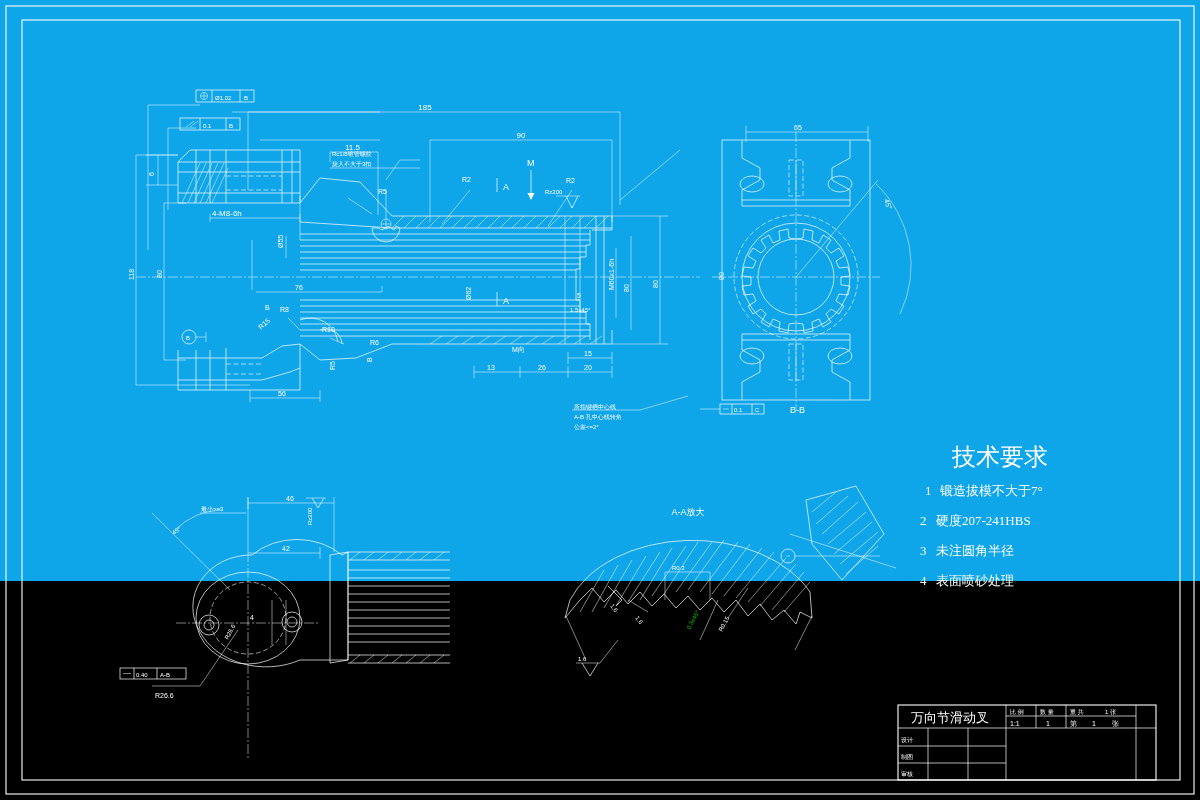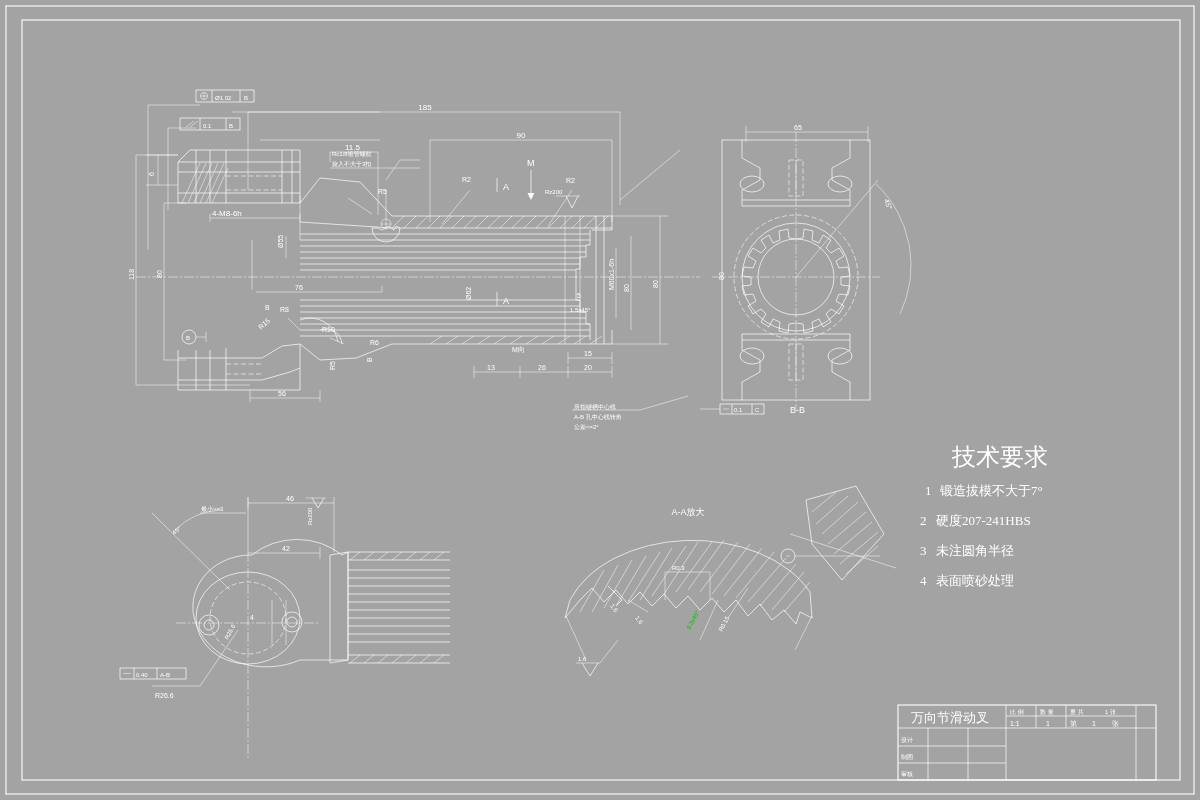--- a/index.html
+++ b/index.html
@@ -1,17 +1,17 @@
 <!DOCTYPE html>
 <html><head>
 <meta charset="utf-8">
 <style>
   html,body{margin:0;padding:0;background:#000;}
   body{width:1200px;height:800px;overflow:hidden;font-family:"Liberation Sans",sans-serif;}
-  #stage{position:relative;width:1200px;height:800px;background:#a3a3a3;}
+  #stage{position:relative;width:1200px;height:581px;background:#0ea5e9;}
   svg{position:absolute;top:0;left:0;}
   .t{fill:#fff;font-family:"Liberation Sans",sans-serif;font-size:8px;}
   .t7{fill:#fff;font-family:"Liberation Sans",sans-serif;font-size:7px;}
   .t6{fill:#fff;font-family:"Liberation Sans",sans-serif;font-size:6px;}
   .t9{fill:#fff;font-family:"Liberation Sans",sans-serif;font-size:9px;}
   .green{fill:#00c000;font-size:6px;font-family:"Liberation Sans",sans-serif;}
   .tr-title{fill:#fff;font-family:"Liberation Serif",serif;font-size:24px;}
   .tr-item{fill:#fff;font-family:"Liberation Serif",serif;font-size:13px;}
   .tb-title{fill:#fff;font-family:"Liberation Serif",serif;font-size:13px;}
   .ln{stroke:#fff;fill:none;stroke-width:0.7;}

